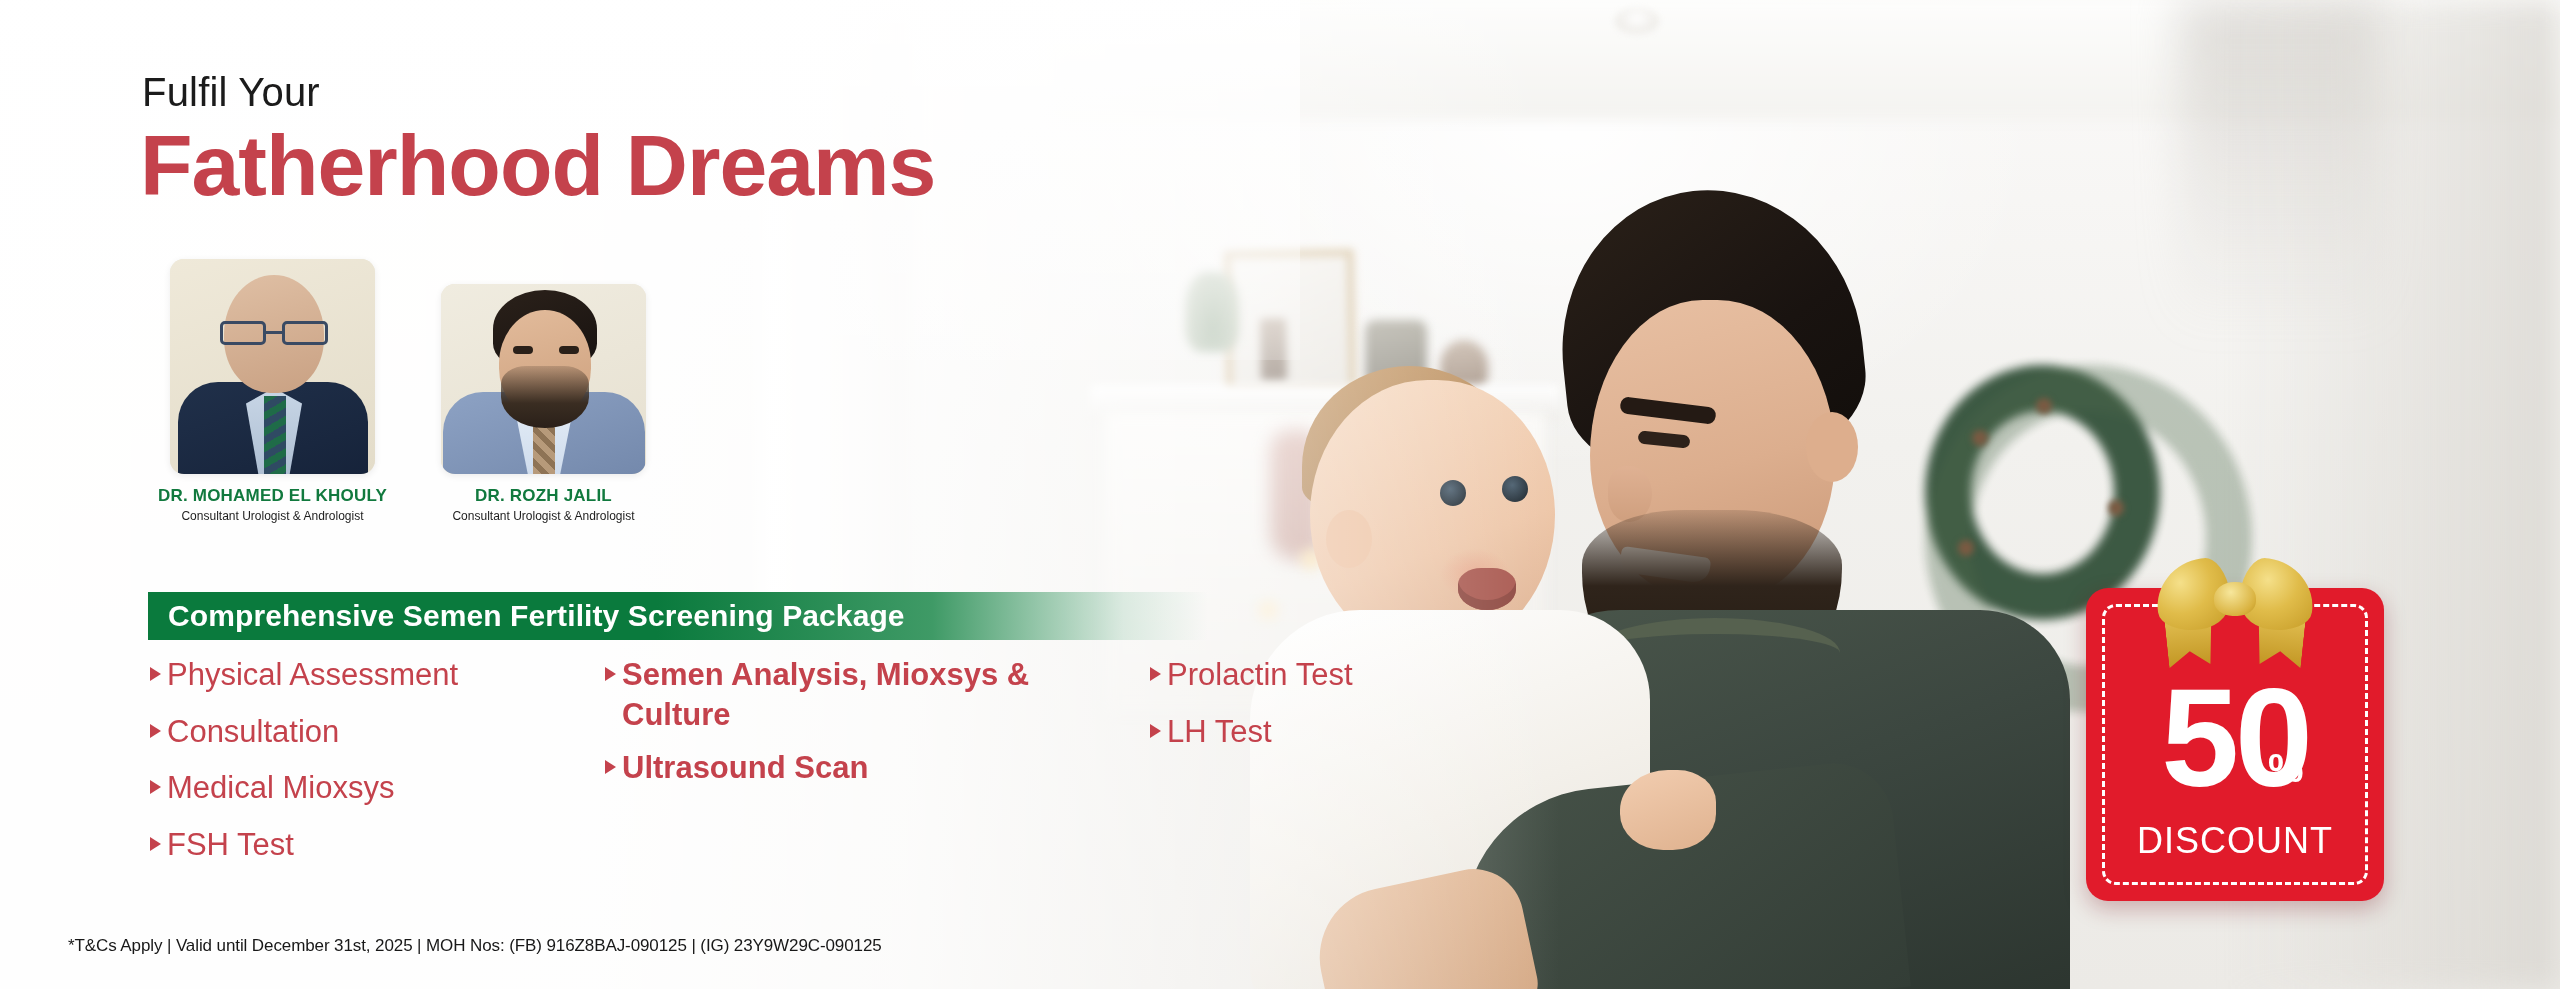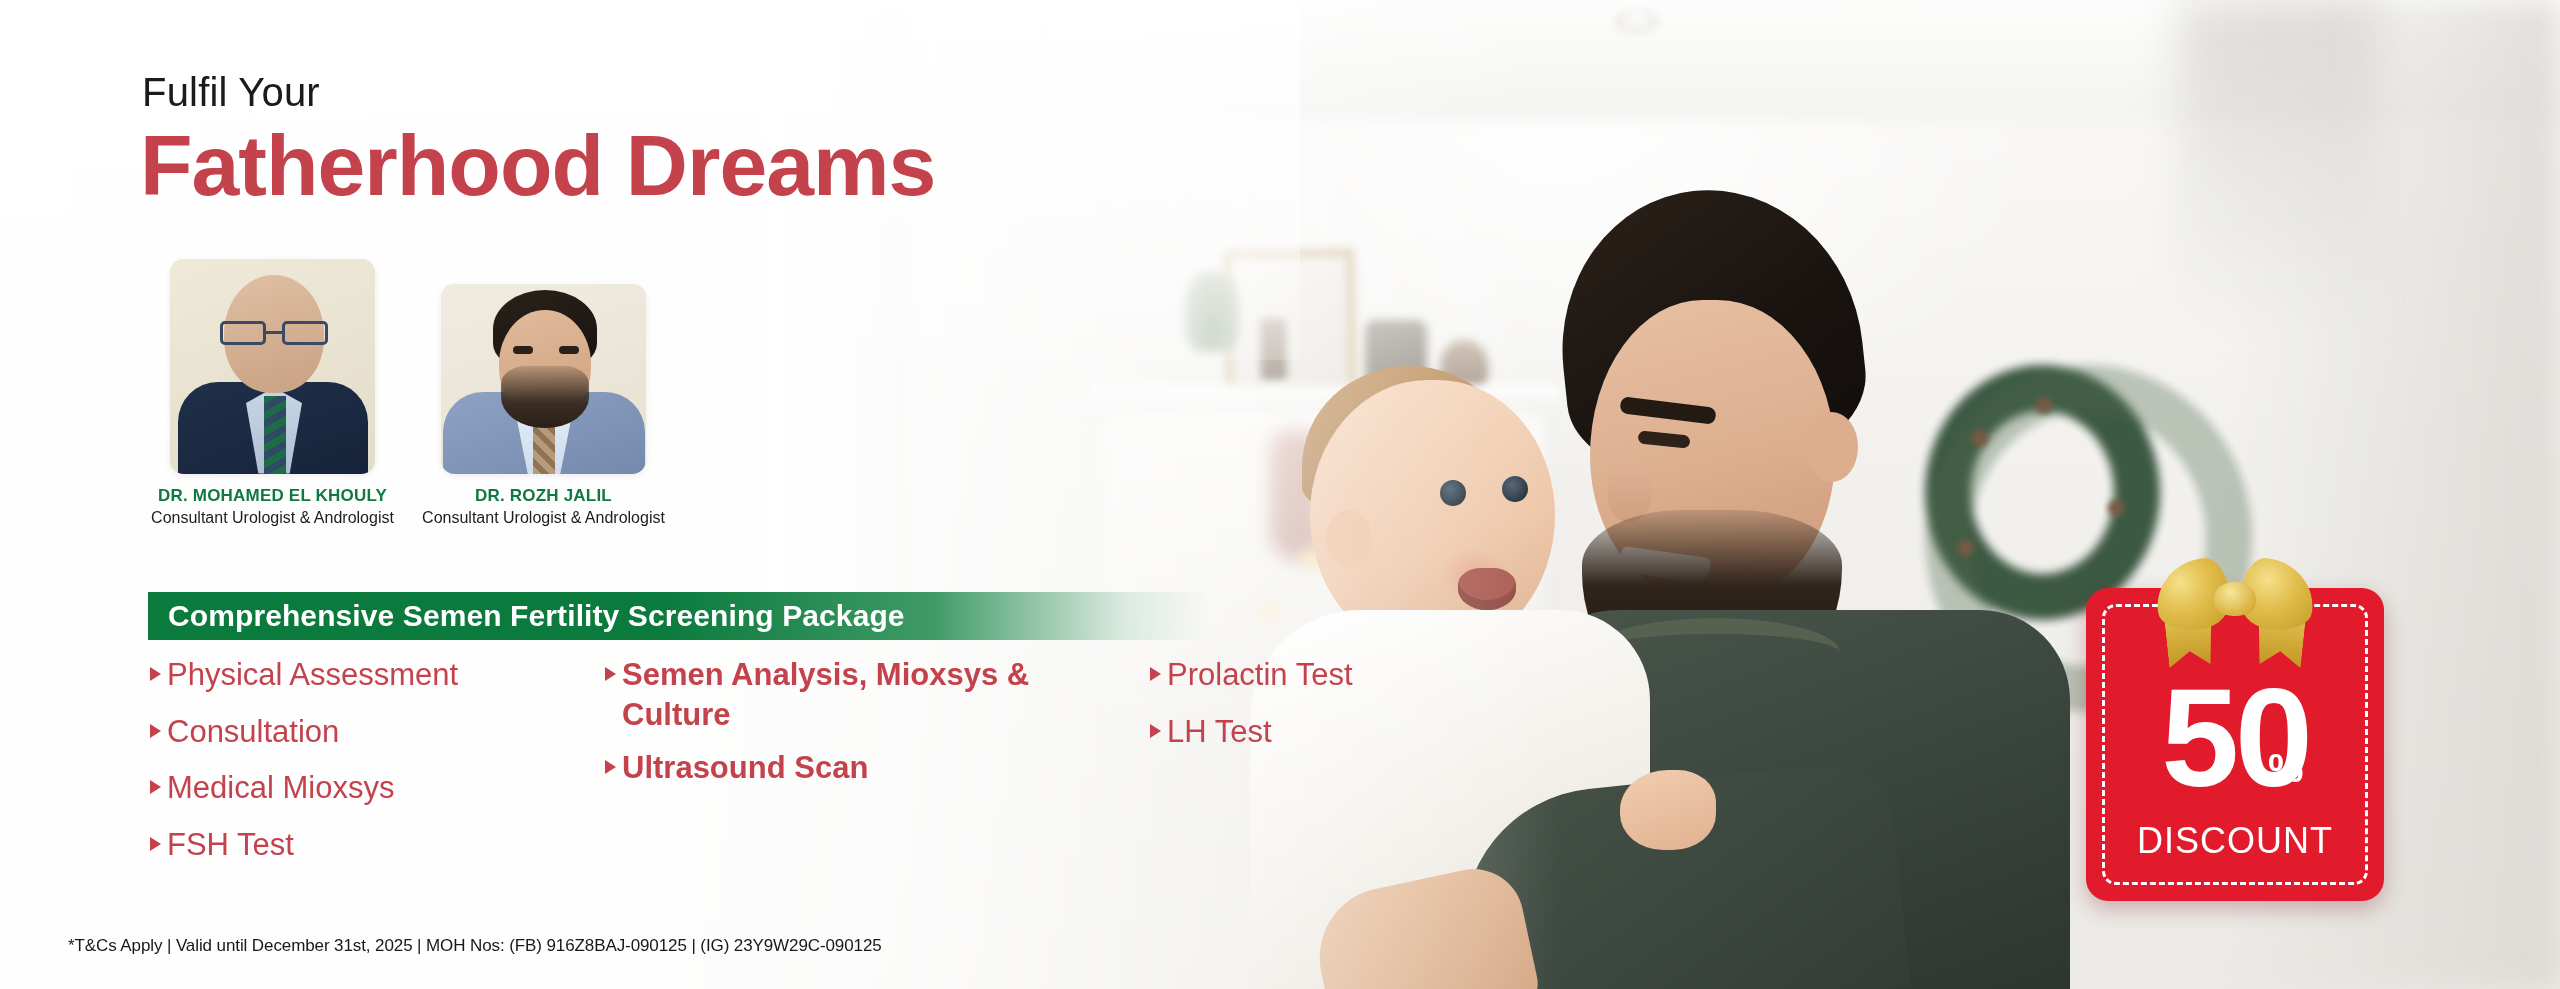--- a/index.html
+++ b/index.html
@@ -240,33 +240,33 @@
     position:absolute; left: 142px; top: 70px;
     font-size: 40px; font-weight: 400; color: #1b1b1b; letter-spacing: .2px;
   }
   .headline {
     position:absolute; left: 140px; top: 120px;
     font-size: 86px; font-weight: 700; color: #c4424c;
     letter-spacing: -1px; line-height: 1.05; white-space: nowrap;
   }
 
   
-  .doctors { position:absolute; left: 170px; top: 258px; display:flex; gap: 66px; align-items:center; }
+  .doctors { position:absolute; left: 170px; top: 258px; display:flex; gap: 66px; align-items:flex-end; }
   .doc { width: 205px; display:flex; flex-direction:column; align-items:center; }
   .doc.small { width: 205px; }
   .doc-photo {
     width: 205px; height: 215px; border-radius: 14px; overflow:hidden; position:relative;
     background:#ece6d8; box-shadow: 0 2px 7px rgba(0,0,0,.08);
   }
   .doc.small .doc-photo { width: 205px; height: 190px; }
   .doc-name {
     margin-top: 12px; font-size: 17px; font-weight: 700; color: #11793e;
     letter-spacing: .2px; text-align:center; white-space: nowrap;
   }
-  .doc-title { margin-top: 3px; font-size: 16px; color: #1d1d1d; text-align:center; white-space: nowrap; }
+  .doc-title { margin-top: 3px; font-size: 12px; color: #1d1d1d; text-align:center; white-space: nowrap; }
   .doc2-wrap { margin-top: 26px; }
 
   
   .d1-bg { position:absolute; inset:0; background: linear-gradient(160deg,#efe9d9,#e3dcc9); }
   .d1-head { position:absolute; left: 54px; top: 16px; width: 100px; height: 118px;
     background: linear-gradient(165deg,#dfbfa4,#c9a183); border-radius: 50% 50% 46% 46%; }
   .d1-glasses { position:absolute; left: 50px; top: 62px; width: 108px; height: 24px; }
   .d1-glasses span { position:absolute; top:0; width: 46px; height: 24px; border: 3px solid #3a4a63; border-radius: 5px; }
   .d1-glasses span:first-child { left: 0; }
   .d1-glasses span:last-child { right: 0; }

